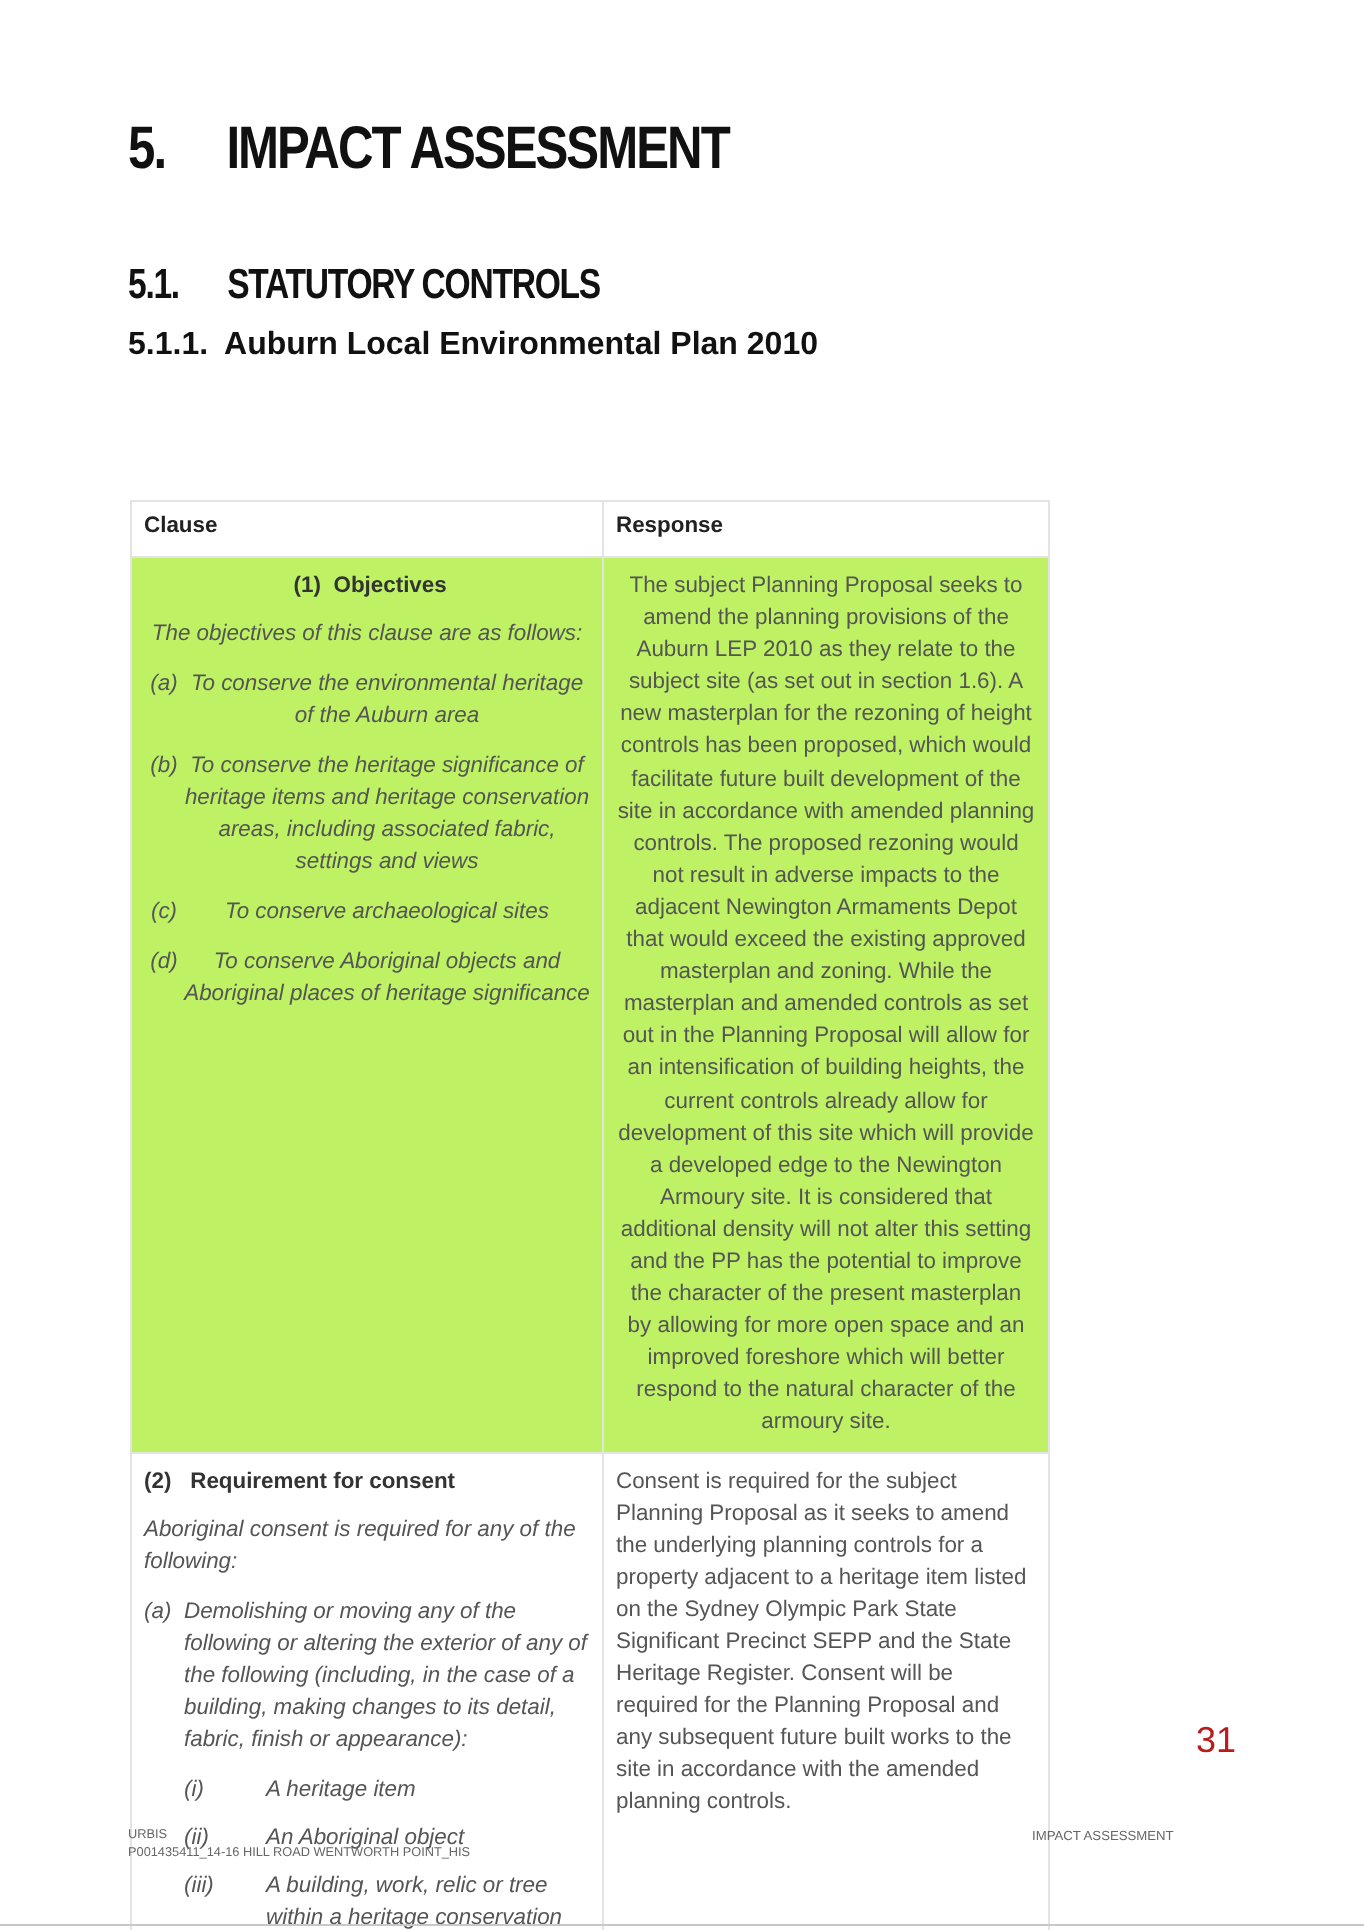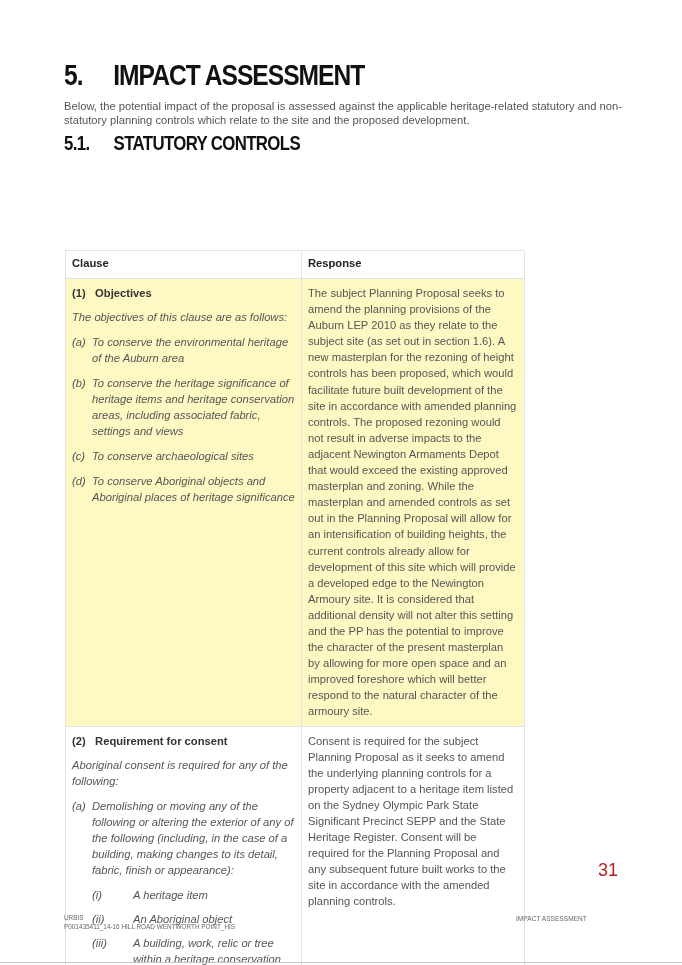--- a/index.html
+++ b/index.html
@@ -45,21 +45,21 @@
     }
     table.lep td, table.lep th {
       border: 1px solid #e3e3e3; vertical-align: top; text-align: left;
     }
     table.lep th {
       background: #ffffff; color: #222222; font-weight: bold;
       padding: 6px 6px 7px 6px; height: 14px; font-size: 11.2px;
     }
     table.lep th.c1, table.lep td.c1 { width: 223px; }
     table.lep td { padding: 6px 6px 6px 6px; line-height: 16px; }
-    tr.shaded td { background: #fef9c3; }
+    tr.shaded td { background: #bef264; text-align: center; }
     .clause-title { color: #333333; font-weight: bold; margin: 0 0 8px 0; }
     .clause-title .n { display: inline-block; width: 20px; }
     .clause-lead { font-style: italic; margin: 0 0 9px 0; }
     .item { display: flex; font-style: italic; margin: 0 0 9px 0; }
     .item .lbl { width: 20px; flex: none; }
     .item .txt { flex: 1; }
     .sub { display: flex; font-style: italic; margin: 0 0 8px 20px; }
     .sub .lbl { width: 41px; flex: none; }
     .sub .txt { flex: 1; }
     .resp { margin: 0; line-height: 16.1px; }
@@ -76,24 +76,24 @@
       position: absolute; left: 0; top: 962px; width: 682px; height: 1px; background: #c8c8c8;
     }
   </style>
 </head>
 <body>
 
 <div class="page">
 
   <h1 class="h1"><span class="num">5.</span><span>IMPACT ASSESSMENT</span></h1>
 
-  <p class="intro">Below, the potential impact of the proposal is assessed against the applicable heritage-related statutory and non-statutory planning controls which relate to the site and the proposed development.</p>
 
   <h2 class="h2"><span class="num">5.1.</span><span>STATUTORY CONTROLS</span></h2>
 
+  <h3 class="h3"><span class="num">5.1.1.</span><span>Auburn Local Environmental Plan 2010</span></h3>
 
 
 
   <table class="lep">
     <thead>
       <tr>
         <th class="c1">Clause</th>
         <th>Response</th>
       </tr>
     </thead>

